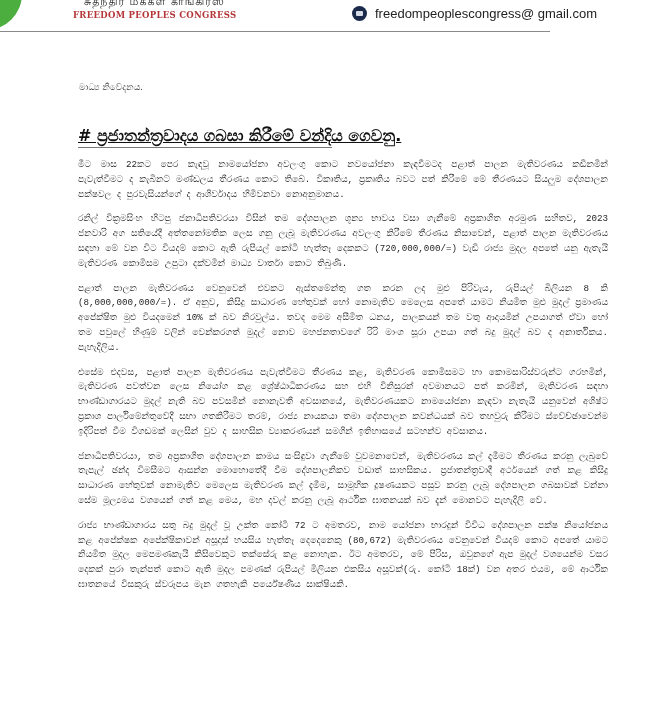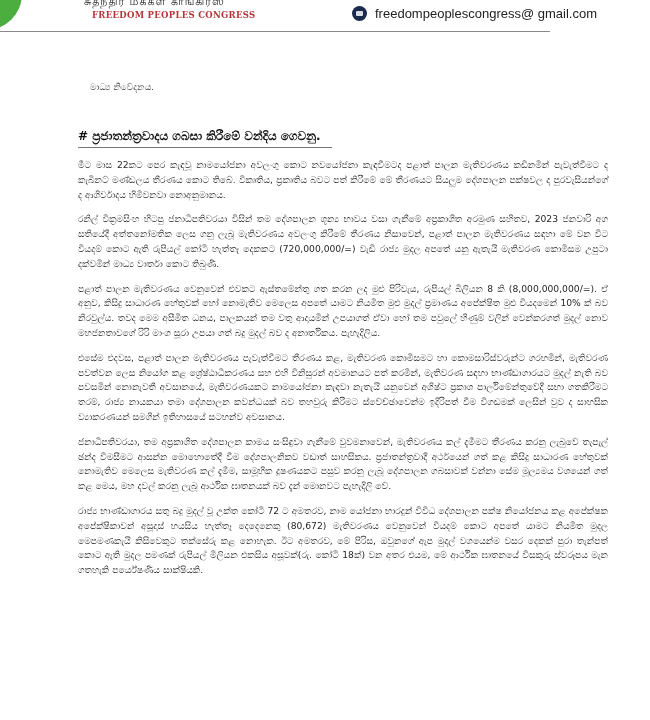--- a/index.html
+++ b/index.html
@@ -32,21 +32,21 @@
     .org-tamil {
       position: absolute;
       left: 84px; top: -5px;
       font-size: 11px;
       color: #2a2a2a;
       letter-spacing: 1px;
       white-space: nowrap;
     }
     .org-english {
       position: absolute;
-      left: 92px; top: 10px;
+      left: 73px; top: 10px;
       font-family: "DejaVu Serif", serif;
       font-weight: bold;
       font-size: 8.5px;
       color: #b5373a;
       letter-spacing: 0.3px;
       white-space: nowrap;
     }
     .email-wrap {
       position: absolute;
       left: 352px; top: 6px;
@@ -76,40 +76,42 @@
     }
     .content {
       position: absolute;
       left: 78px;
       top: 82px;
       width: 546px;
     }
     .salutation {
       font-size: 9px;
       color: #333;
-      margin: 0 0 34px 12px;
+      margin: 0 0 34px 1px;
     }
     .headline {
-      font-size: 12px;
+      font-size: 16px;
       font-weight: bold;
       color: #111;
       line-height: 18px;
       margin: 0;
+      text-decoration: underline;
     }
     .headline-rule {
       width: 254px;
       border-bottom: 1px solid #777;
       margin: 2px 0 10px 0;
     }
     .para {
       font-size: 9.2px;
       line-height: 14.8px;
       text-align: justify;
       color: #262626;
       margin: 0 16px 10px 0;
+      font-family: Liberation Mono, monospace;
     }
   </style>
 </head>
 <body>
 
 <div class="letterhead">
   <div class="logo-shape"></div>
   <div class="org-tamil">சுதந்திர மக்கள் காங்கிரஸ்</div>
   <div class="org-english">FREEDOM PEOPLES CONGRESS</div>
   <div class="email-wrap">

